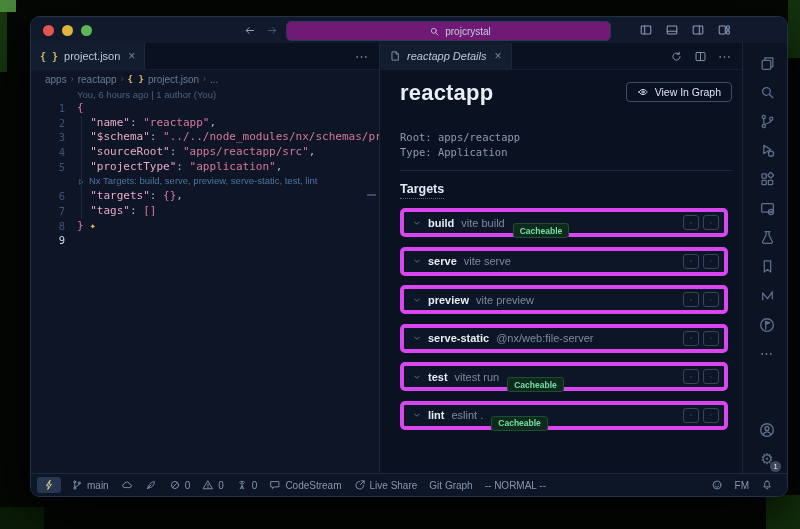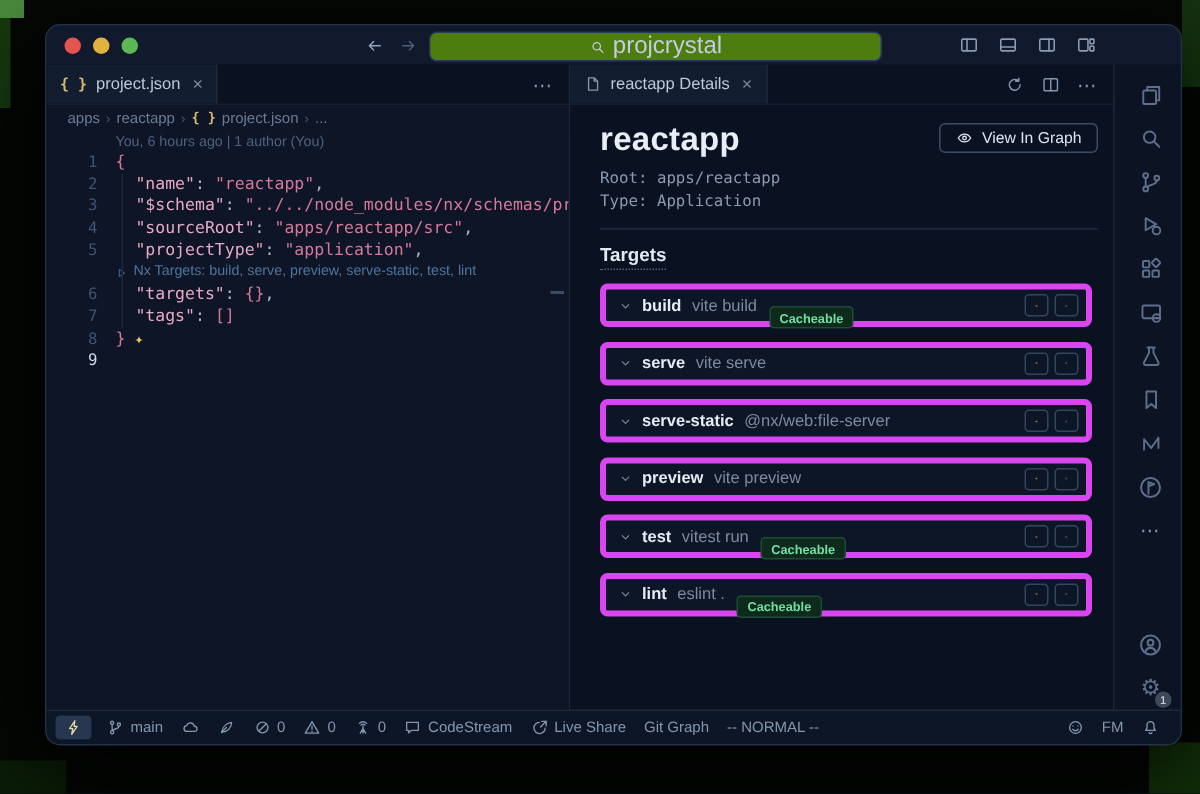--- a/index.html
+++ b/index.html
@@ -16,41 +16,41 @@
     background:#0d1526;border:1px solid #243249;border-radius:10px;overflow:hidden;
     box-shadow:0 18px 60px rgba(0,0,0,.85);display:flex;flex-direction:column;box-sizing:border-box;}
 
   
   #titlebar{height:26px;background:#101a2c;display:flex;align-items:center;flex:0 0 auto;position:relative;}
   .traffic{display:flex;gap:8px;margin-left:12px;}
   .light{width:11px;height:11px;border-radius:50%;}
   .light.red{background:#e5554f;} .light.yellow{background:#e0b341;} .light.green{background:#5cb856;}
   .nav-arrows{position:absolute;left:212px;top:0;height:26px;display:flex;align-items:center;gap:10px;color:#93a4bd;}
   .nav-arrows .dim{color:#4d5d77;}
-  #search-box{position:absolute;left:255px;top:4px;width:300px;height:18px;background:#4d7c0f;
+  #search-box{position:absolute;left:255px;top:4px;width:300px;height:18px;background:#701a75;
     border:1px solid #293a55;border-radius:5px;display:flex;align-items:center;justify-content:center;
-    gap:5px;color:#c2cede;font-size:16px;}
+    gap:5px;color:#c2cede;font-size:10px;padding-left:23px;}
   #window-layout-icons{position:absolute;right:56px;top:0;height:26px;display:flex;align-items:center;gap:12px;color:#8b9cb6;}
 
   svg.ic{display:block;stroke:currentColor;fill:none;stroke-width:1.2;stroke-linecap:round;stroke-linejoin:round;}
 
   
   #main-row{flex:1 1 auto;display:flex;min-height:0;}
   #left-group{width:348px;flex:0 0 auto;display:flex;flex-direction:column;background:#0d1526;position:relative;}
   #right-group{width:362px;flex:0 0 auto;display:flex;flex-direction:column;background:#0a1120;border-left:1px solid #1b2639;}
   #activity-bar{flex:1 1 auto;background:#0c1424;border-left:1px solid #18263a;display:flex;flex-direction:column;align-items:center;padding-top:6px;}
 
   .tabbar{height:26px;background:#0a1120;display:flex;align-items:stretch;flex:0 0 auto;border-bottom:1px solid #141f33;}
   .tab{display:flex;align-items:center;gap:6px;padding:0 9px;background:#131d30;border-right:1px solid #1b2839;
        font-size:11px;color:#bcc8da;}
   .tab .close{color:#77879e;font-size:12px;margin-left:2px;}
   .tab-actions{margin-left:auto;display:flex;align-items:center;gap:11px;padding:0 10px;color:#8496af;}
   .more-dots{font-size:13px;letter-spacing:1px;color:#8496af;}
   .braces-ic{color:#d9b96c;font-size:10px;font-weight:bold;font-family:"DejaVu Sans Mono",monospace;}
-  .italic{}
+  .italic{font-style:italic;}
 
   
   #breadcrumb{height:18px;display:flex;align-items:center;gap:4px;padding-left:14px;
     font-size:10px;color:#6b7b95;background:#0d1526;flex:0 0 auto;}
   #breadcrumb .sep{color:#4d5c74;font-size:9px;}
 
   
   #code-area{flex:1 1 auto;position:relative;font-family:"DejaVu Sans Mono",monospace;font-size:11px;overflow:hidden;}
   #blame-line{padding-left:46px;font-size:9.5px;color:#4e617d;height:13px;line-height:13px;font-family:"Liberation Sans",sans-serif;}
   .code-row{display:flex;height:14.7px;line-height:14.7px;white-space:pre;}
@@ -346,21 +346,21 @@
       <div id="details">
         <div id="details-header">
           <div id="project-title">reactapp</div>
           <button id="view-graph-btn">
             <svg class="ic" width="12" height="12">
                 <use href="#i-eye"></use>
               </svg>
             <span>View In Graph</span>
           </button>
         </div>
-        <div style="margin-top:6px;">
+        <div style="margin-top:24px;">
           <div class="meta-line">Root: apps/reactapp</div>
           <div class="meta-line">Type: Application</div>
         </div>
         <hr>
         <div id="targets-heading">Targets</div>
         <div id="targets">
             <div class="target-card">
               <svg class="ic target-chevron" width="10" height="10">
                 <use href="#i-chevron-down"></use>
               </svg>
@@ -396,41 +396,41 @@
                   <svg class="ic" width="10" height="10">
                     <use href="#i-play"></use>
                   </svg>
                 </button>
               </div>
             </div>
             <div class="target-card">
               <svg class="ic target-chevron" width="10" height="10">
                 <use href="#i-chevron-down"></use>
               </svg>
-              <span class="target-name">serve-static</span>
-              <span class="target-cmd">@nx/web:file-server</span>
+              <span class="target-name">preview</span>
+              <span class="target-cmd">vite preview</span>
               <div class="target-btns">
                 <button class="tbtn">
                   <svg class="ic" width="10" height="10">
                     <use href="#i-eye"></use>
                   </svg>
                 </button>
                 <button class="tbtn">
                   <svg class="ic" width="10" height="10">
                     <use href="#i-play"></use>
                   </svg>
                 </button>
               </div>
             </div>
             <div class="target-card">
               <svg class="ic target-chevron" width="10" height="10">
                 <use href="#i-chevron-down"></use>
               </svg>
-              <span class="target-name">preview</span>
-              <span class="target-cmd">vite preview</span>
+              <span class="target-name">serve-static</span>
+              <span class="target-cmd">@nx/web:file-server</span>
               <div class="target-btns">
                 <button class="tbtn">
                   <svg class="ic" width="10" height="10">
                     <use href="#i-eye"></use>
                   </svg>
                 </button>
                 <button class="tbtn">
                   <svg class="ic" width="10" height="10">
                     <use href="#i-play"></use>
                   </svg>

